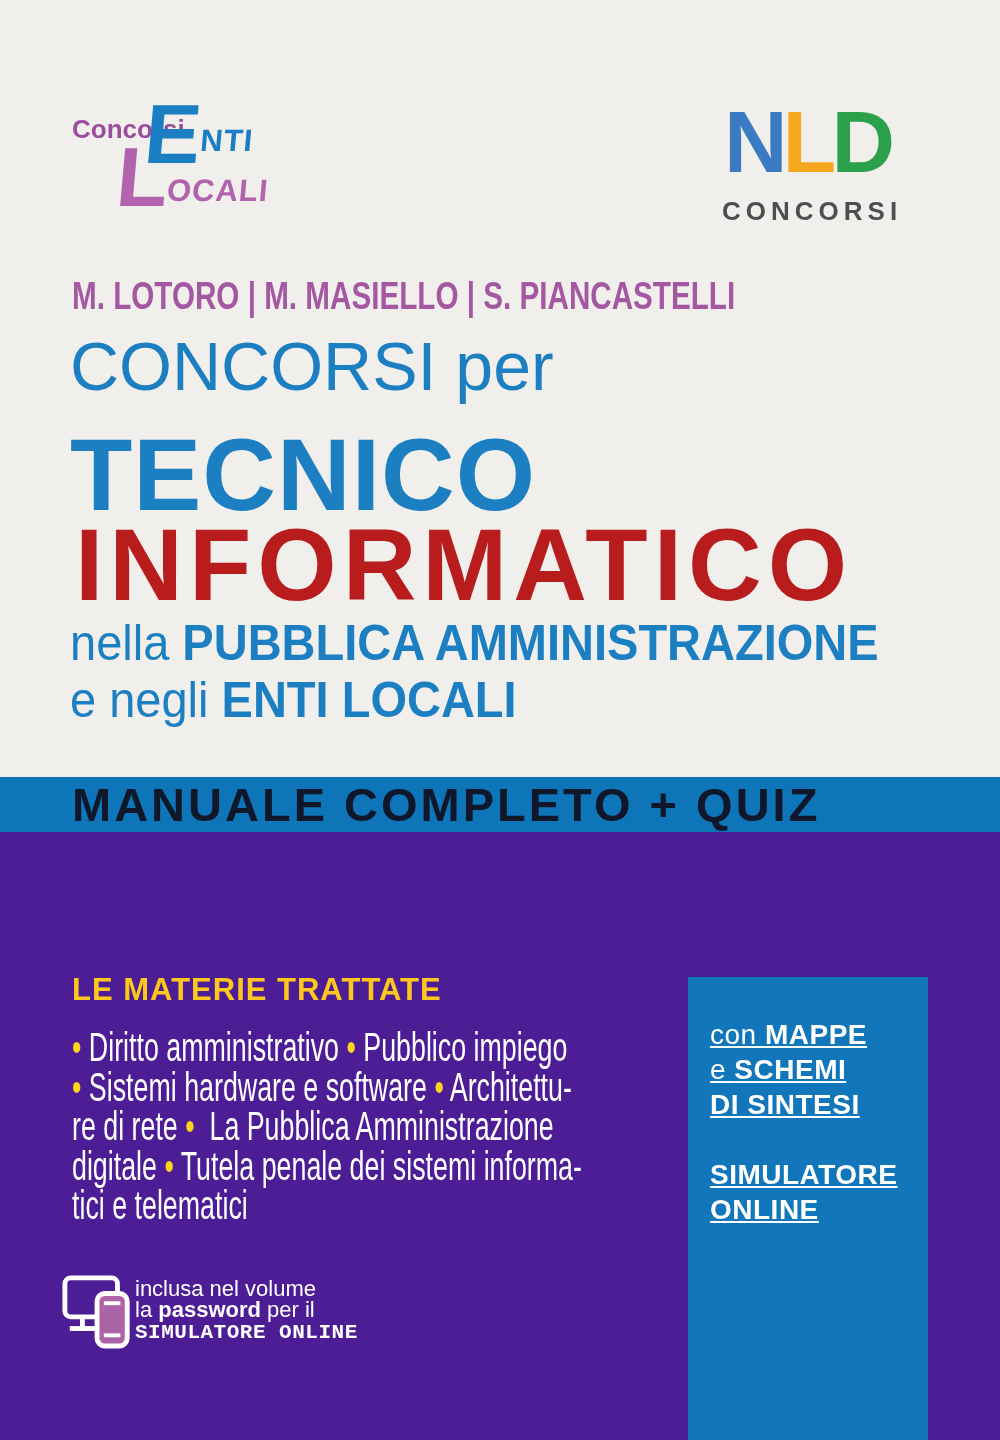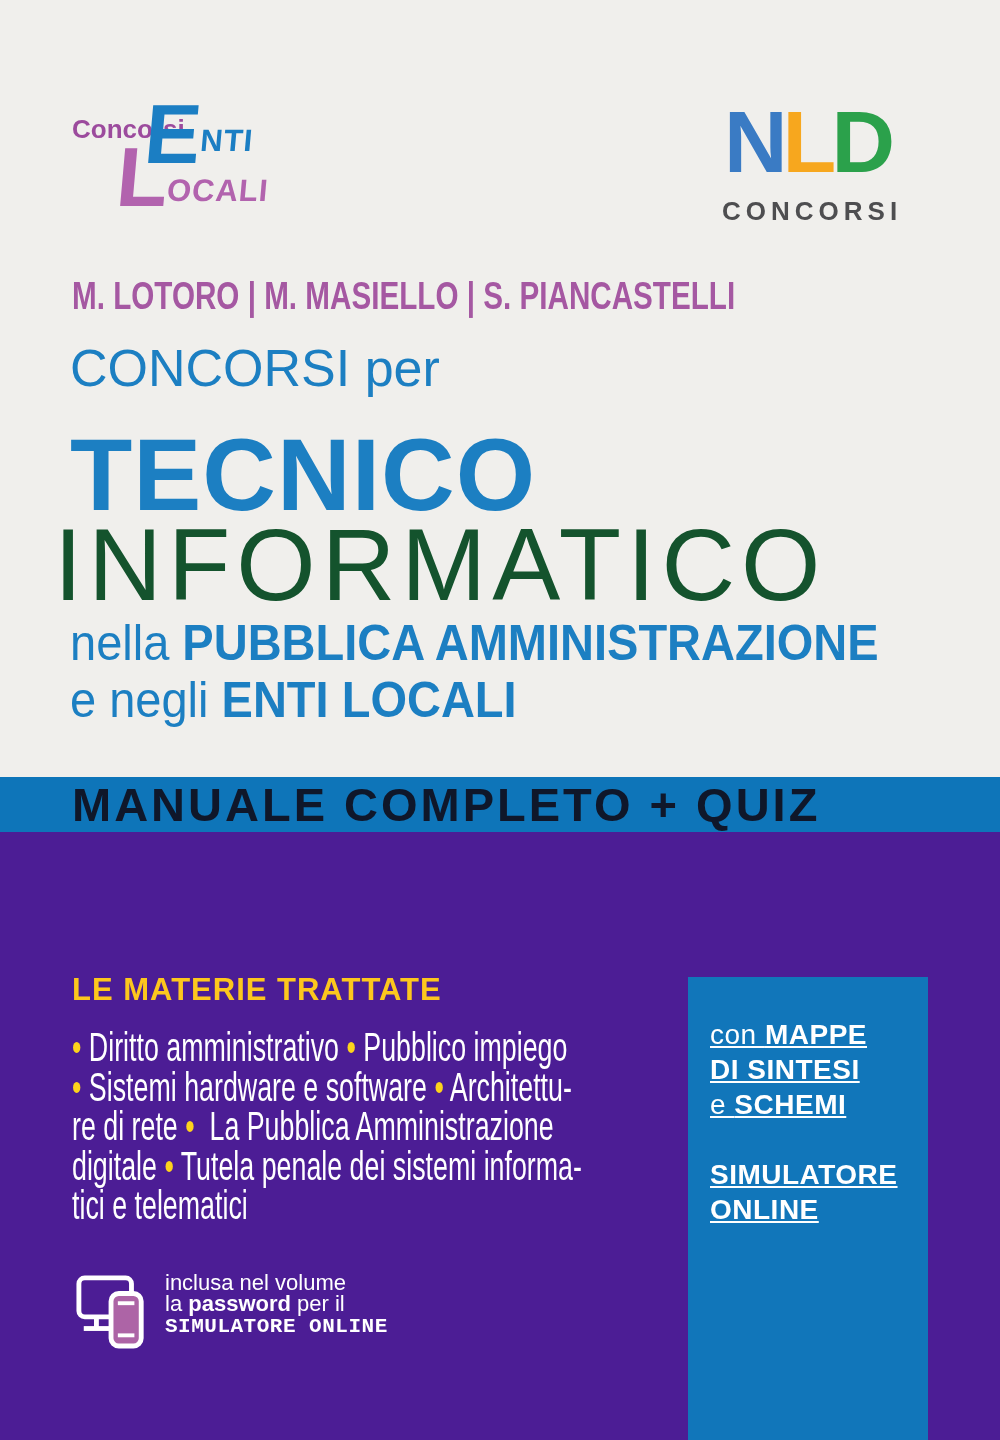--- a/index.html
+++ b/index.html
@@ -25,26 +25,26 @@
   .logo-nld{position:absolute;left:722px;top:98px;width:170px;text-align:center;}
   .nld-letters{font-size:88px;font-weight:800;line-height:1;letter-spacing:-5px;}
   .nld-n{color:#3a7bc4;}
   .nld-l{color:#f7a71e;}
   .nld-d{color:#2ba14b;}
   .nld-caption{font-size:26px;font-weight:700;color:#4e4e50;letter-spacing:5px;margin-top:10px;}
 
   .authors{position:absolute;left:72px;top:274px;font-size:39px;font-weight:700;color:#a558a2;
            transform:scaleX(0.76);transform-origin:0 0;white-space:nowrap;}
 
-  .title-intro{position:absolute;left:70px;top:342px;margin:0;font-size:52px;font-weight:500;
+  .title-intro{position:absolute;left:70px;top:332px;margin:0;font-size:68px;font-weight:500;
                color:#1c7fc2;line-height:1;white-space:nowrap;}
   .title-main1{position:absolute;left:70px;top:424px;margin:0;font-size:102px;font-weight:800;
                color:#1c7fc2;line-height:1;letter-spacing:1px;white-space:nowrap;}
-  .title-main2{position:absolute;left:54px;top:514px;margin:0;font-size:102px;font-weight:400;
-               color:#14532d;line-height:1;letter-spacing:6px;white-space:nowrap;}
+  .title-main2{position:absolute;left:75px;top:514px;margin:0;font-size:102px;font-weight:700;
+               color:#b91c1c;line-height:1;letter-spacing:6px;white-space:nowrap;}
   .subtitle1{position:absolute;left:70px;top:618px;font-size:50px;color:#1c7fc2;line-height:1;
              white-space:nowrap;transform:scaleX(0.94);transform-origin:0 0;}
   .subtitle2{position:absolute;left:70px;top:675px;font-size:50px;color:#1c7fc2;line-height:1;
              white-space:nowrap;transform:scaleX(0.94);transform-origin:0 0;}
   .lt{font-weight:400;}
   .bd{font-weight:800;}
 
   
   .banner{position:absolute;left:0;top:777px;width:100%;height:55px;background:#0e75b9;
           display:flex;align-items:center;padding-left:72px;box-sizing:border-box;}
@@ -54,21 +54,21 @@
   .bottom{position:absolute;left:0;top:832px;width:100%;height:779px;background:#4c1d95;padding-left:35px;}
 
   .topics-heading{position:absolute;left:72px;top:140px;color:#fdc71d;font-size:31px;
                   font-weight:700;letter-spacing:1px;}
   .topics-text{position:absolute;left:72px;top:196px;color:#ffffff;font-size:40px;line-height:39.5px;
                transform:scaleX(0.67);transform-origin:0 0;}
   .topic-line{white-space:pre;}
   .bullet{color:#fdd31c;}
 
   
-  .badge{position:absolute;left:75px;top:440px;display:flex;align-items:flex-start;gap:16px;}
+  .badge{position:absolute;left:61px;top:440px;display:flex;align-items:center;}
   .badge-text{color:#ffffff;}
   .badge-line{font-size:22px;line-height:21px;font-weight:400;white-space:pre;}
   .badge-line.big{font-size:21px;line-height:25px;font-weight:800;letter-spacing:0.5px;font-family:Liberation Mono, monospace;}
   .badge-line .bd{font-weight:800;}
 
   
   .features-box{position:absolute;left:688px;top:145px;width:240px;height:463px;background:#1176ba;
                 box-sizing:border-box;padding:40px 14px 0 22px;color:#ffffff;}
   .feat-line{font-size:28px;line-height:35px;white-space:pre;letter-spacing:0.5px;text-decoration:underline;}
   .feat-line .bd{font-weight:800;}
@@ -137,20 +137,20 @@
       </svg>
       <div class="badge-text" id="badge-lines">
           <div class="badge-line"><span class="lt">inclusa nel volume</span></div>
           <div class="badge-line"><span class="lt">la </span><span class="bd">password</span><span class="lt"> per il</span></div>
           <div class="badge-line big"><span class="bd">SIMULATORE ONLINE</span></div>
         </div>
     </div>
 
     <div class="features-box" id="features">
         <div class="feat-line"><span class="lt">con </span><span class="bd">MAPPE</span></div>
+        <div class="feat-line"><span class="lt">e </span><span class="bd">SCHEMI</span></div>
         <div class="feat-line"><span class="bd">DI SINTESI</span></div>
-        <div class="feat-line"><span class="lt">e </span><span class="bd">SCHEMI</span></div>
         <div class="feat-spacer"></div>
         <div class="feat-line"><span class="bd">SIMULATORE</span></div>
         <div class="feat-line"><span class="bd">ONLINE</span></div>
       </div>
   </div>
 </div>
 
 </body></html>

